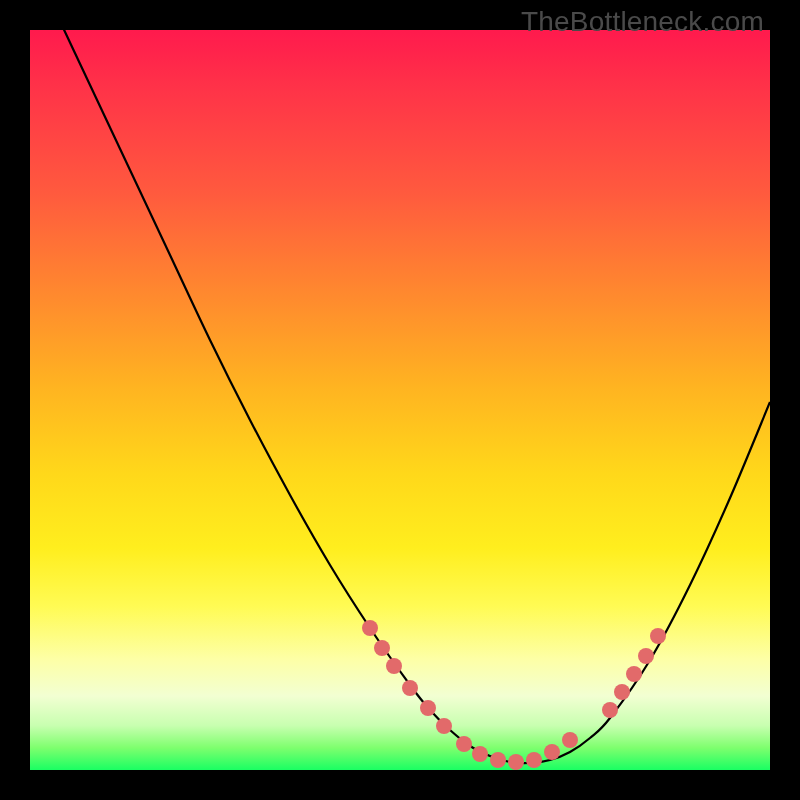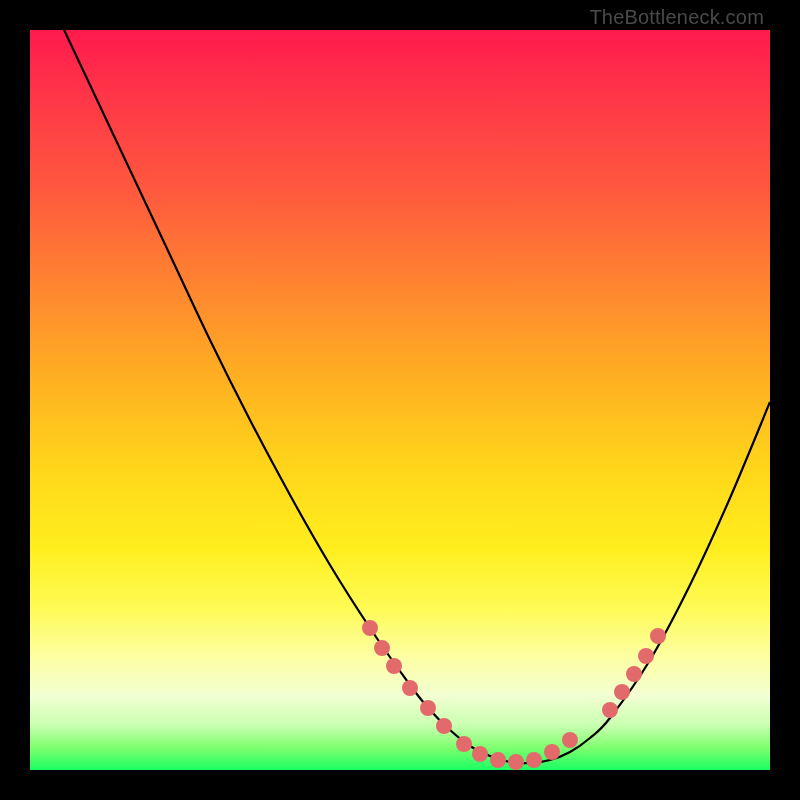--- a/index.html
+++ b/index.html
@@ -39,21 +39,21 @@
       #c8ffb0 94%,
       #7eff6e 97%,
       #1aff63 100%
     );
   }
   .watermark {
     position: absolute;
     top: 6px;
     right: 36px;
     font-family: Arial, Helvetica, sans-serif;
-    font-size: 20px;
+    font-size: 28px;
     font-weight: 500;
     color: #4a4a4a;
     letter-spacing: 0.2px;
   }
   svg.curve {
     position: absolute;
     left: 30px;
     top: 30px;
     width: 740px;
     height: 740px;

